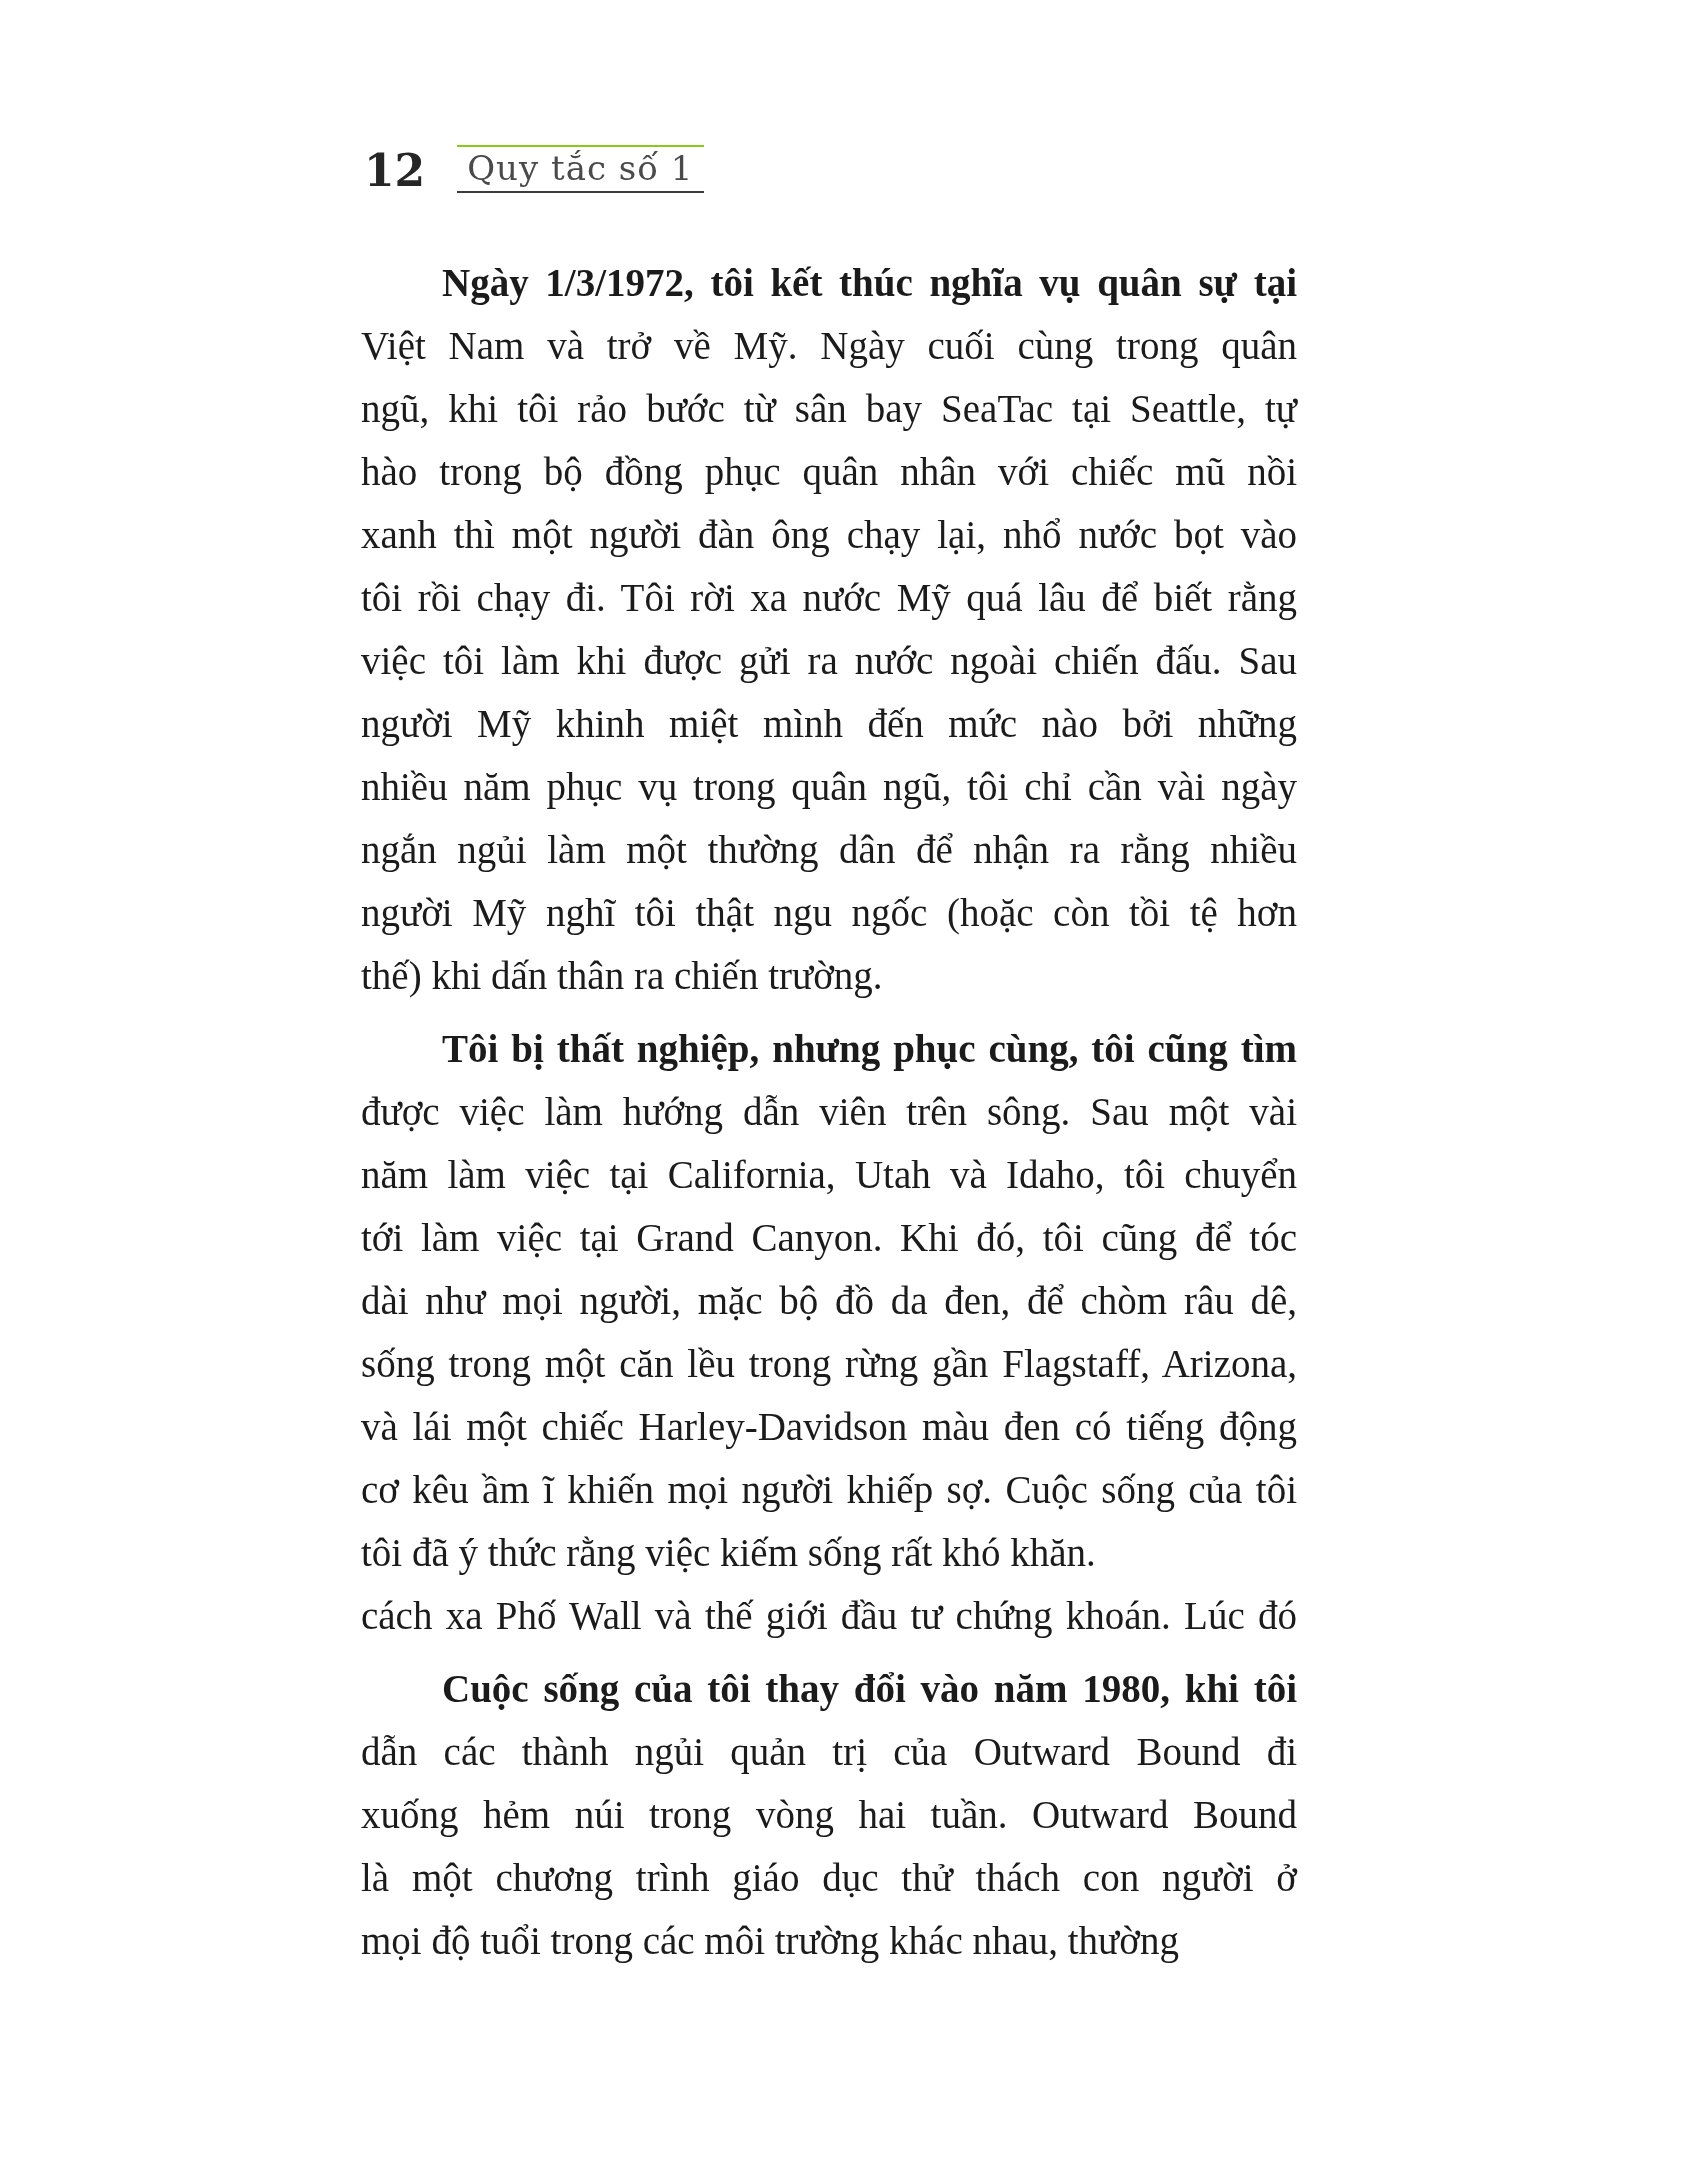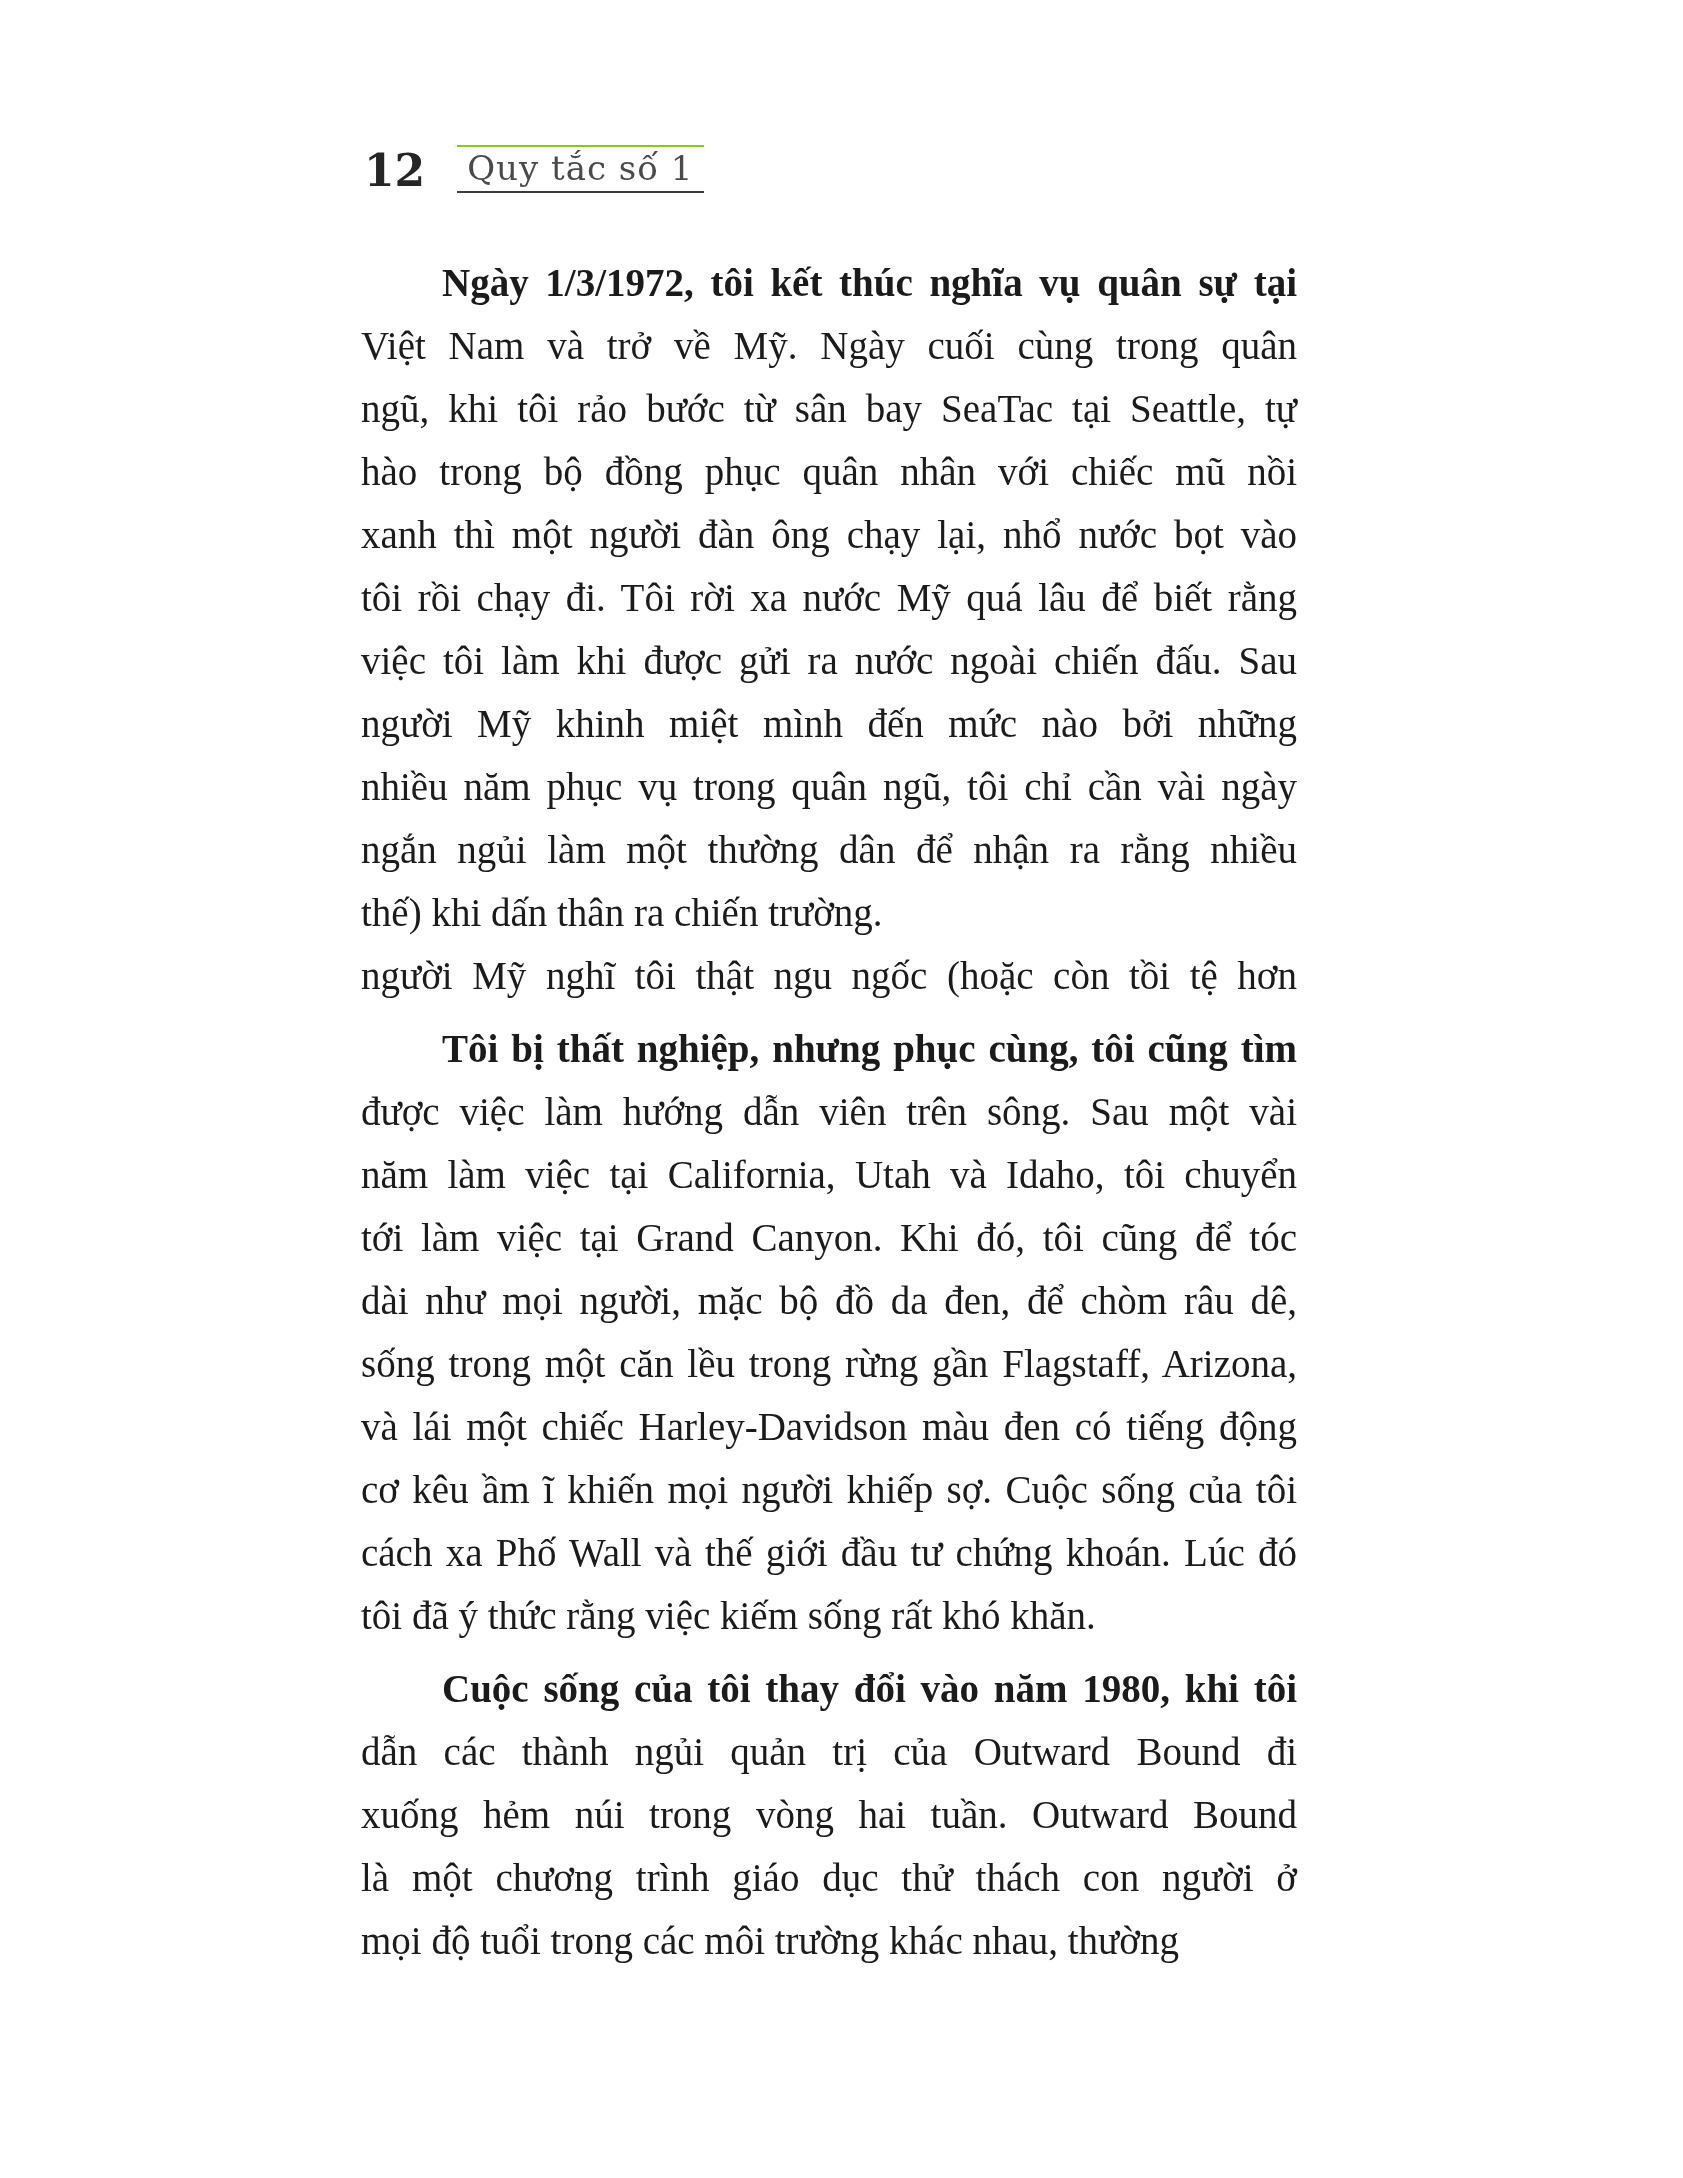--- a/index.html
+++ b/index.html
@@ -86,34 +86,34 @@
         <div class="line first">Ngày 1/3/1972, tôi kết thúc nghĩa vụ quân sự tại</div>
         <div class="line">Việt Nam và trở về Mỹ. Ngày cuối cùng trong quân</div>
         <div class="line">ngũ, khi tôi rảo bước từ sân bay SeaTac tại Seattle, tự</div>
         <div class="line">hào trong bộ đồng phục quân nhân với chiếc mũ nồi</div>
         <div class="line">xanh thì một người đàn ông chạy lại, nhổ nước bọt vào</div>
         <div class="line">tôi rồi chạy đi. Tôi rời xa nước Mỹ quá lâu để biết rằng</div>
         <div class="line">việc tôi làm khi được gửi ra nước ngoài chiến đấu. Sau</div>
         <div class="line">người Mỹ khinh miệt mình đến mức nào bởi những</div>
         <div class="line">nhiều năm phục vụ trong quân ngũ, tôi chỉ cần vài ngày</div>
         <div class="line">ngắn ngủi làm một thường dân để nhận ra rằng nhiều</div>
+        <div class="line">người Mỹ nghĩ tôi thật ngu ngốc (hoặc còn tồi tệ hơn</div>
         <div class="line last">thế) khi dấn thân ra chiến trường.</div>
-        <div class="line">người Mỹ nghĩ tôi thật ngu ngốc (hoặc còn tồi tệ hơn</div>
       </div>
       <div class="para">
         <div class="line first">Tôi bị thất nghiệp, nhưng phục cùng, tôi cũng tìm</div>
         <div class="line">được việc làm hướng dẫn viên trên sông. Sau một vài</div>
         <div class="line">năm làm việc tại California, Utah và Idaho, tôi chuyển</div>
         <div class="line">tới làm việc tại Grand Canyon. Khi đó, tôi cũng để tóc</div>
         <div class="line">dài như mọi người, mặc bộ đồ da đen, để chòm râu dê,</div>
         <div class="line">sống trong một căn lều trong rừng gần Flagstaff, Arizona,</div>
         <div class="line">và lái một chiếc Harley-Davidson màu đen có tiếng động</div>
         <div class="line">cơ kêu ầm ĩ khiến mọi người khiếp sợ. Cuộc sống của tôi</div>
+        <div class="line last">tôi đã ý thức rằng việc kiếm sống rất khó khăn.</div>
         <div class="line">cách xa Phố Wall và thế giới đầu tư chứng khoán. Lúc đó</div>
-        <div class="line last">tôi đã ý thức rằng việc kiếm sống rất khó khăn.</div>
       </div>
       <div class="para">
         <div class="line first">Cuộc sống của tôi thay đổi vào năm 1980, khi tôi</div>
         <div class="line">dẫn các thành ngủi quản trị của Outward Bound đi</div>
         <div class="line">xuống hẻm núi trong vòng hai tuần. Outward Bound</div>
         <div class="line">là một chương trình giáo dục thử thách con người ở</div>
         <div class="line last">mọi độ tuổi trong các môi trường khác nhau, thường</div>
       </div>
     </main>
 

